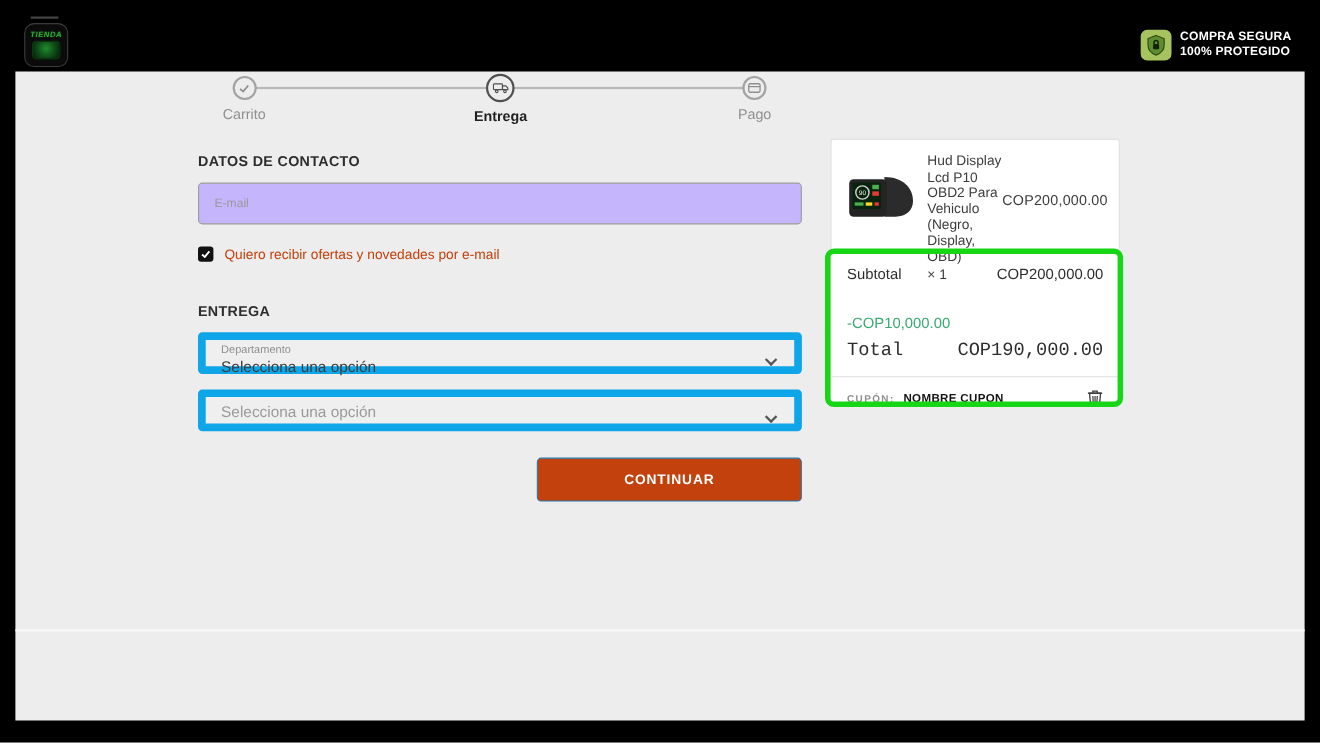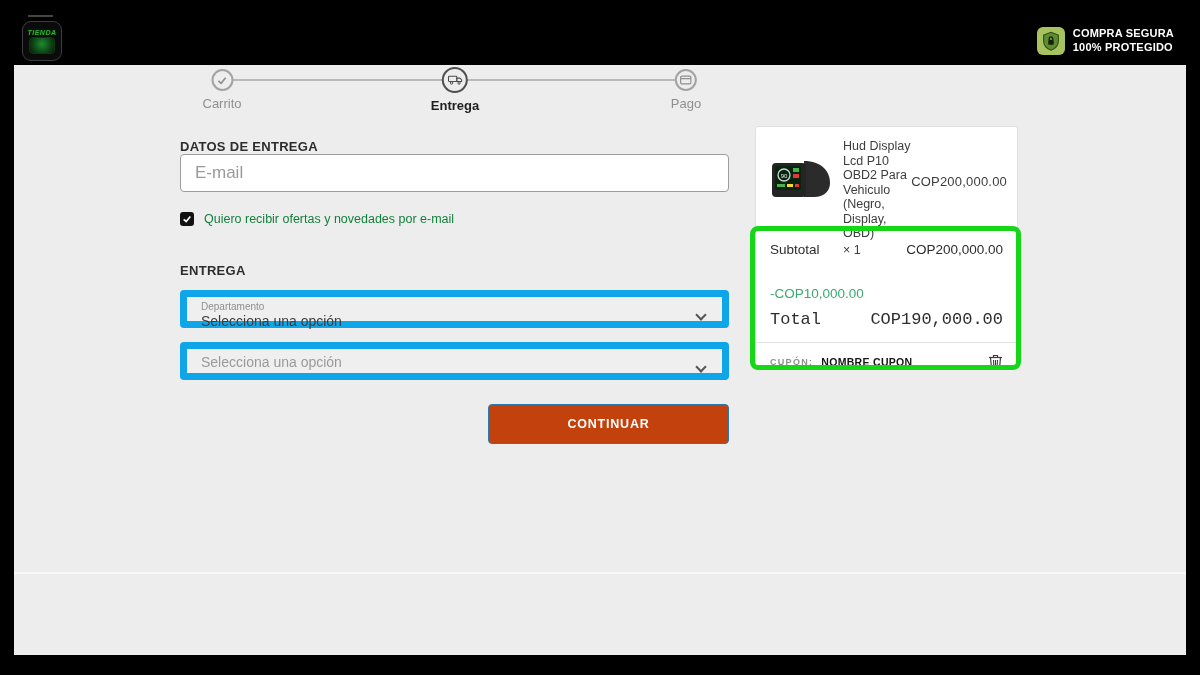--- a/index.html
+++ b/index.html
@@ -54,32 +54,32 @@
   .step-label { margin-top:5px; font-size:13px; color:#8f8f8f; }
   .step.active .step-label { color:#1f1f1f; font-weight:bold; }
   .step-carrito { left:208px; top:4px; }
   .step-entrega { left:441px; top:2px; }
   .step-pago    { left:672px; top:4px; }
 
   
   .form-col { position:absolute; left:166px; top:74px; width:549px; }
   .section-title { font-size:13px; color:#2d2d2d; font-weight:bold; letter-spacing:.3px; }
   .email-input {
-    margin-top:0; width:100%; height:38px;
-    border:1px solid #9c9c9c; border-radius:4px; background:#ffffff;
-    font-size:17px; color:#444; padding:0 14px; outline:none;
+    margin-top:12px; width:100%; height:38px;
+    border:1px solid #9c9c9c; border-radius:4px; background:#c4b5fd;
+    font-size:11px; color:#444; padding:0 14px; outline:none;
     font-family:"Liberation Sans", sans-serif;
   }
   .email-input::placeholder { color:#9a9a9a; }
   .checkbox-row { margin-top:20px; display:flex; align-items:center; gap:10px; }
   .checkbox {
     width:14px; height:14px; background:#111; border-radius:3px;
     display:flex; align-items:center; justify-content:center; cursor:pointer; flex:none;
   }
-  .checkbox-label { font-size:12.5px; color:#15803d; }
+  .checkbox-label { font-size:12.5px; color:#c2410c; }
   .entrega-title { margin-top:37px; }
   .select-box {
     margin-top:12px; height:38px; border:7px solid #0ea5e9; border-radius:4px;
     background:#efefef; position:relative; padding:4px 40px 0 14px; cursor:pointer;
   }
   .select-box + .select-box { margin-top:14px; }
   .select-label { font-size:10px; color:#8f8f8f; }
   .select-value { font-size:14px; color:#3c3c3c; margin-top:1px; }
   .select-box.disabled .select-value { color:#9a9a9a; }
   .chevron {
@@ -177,21 +177,21 @@
     <div class="step-circle">
       <svg width="12" height="10" viewBox="0 0 14 11">
         <rect x="1" y="1" width="12" height="9" rx="1.5" fill="none" stroke="#8f8f8f" stroke-width="1.4"></rect>
         <line x1="1" y1="4" x2="13" y2="4" stroke="#8f8f8f" stroke-width="1.4"></line>
       </svg>
     </div>
     <div class="step-label">Pago</div>
   </div>
 
   <div class="form-col">
-    <div class="section-title">DATOS DE ENTREGA</div>
+    <div class="section-title">DATOS DE CONTACTO</div>
 
     <input class="email-input" type="text" placeholder="E-mail" style="">
 
     <div class="checkbox-row">
       <div class="checkbox">
         <svg width="10" height="10" viewBox="0 0 12 12">
           <polyline points="2,6.5 5,9 10,3" fill="none" stroke="#fff" stroke-width="2"></polyline>
         </svg>
       </div>
       <span class="checkbox-label">Quiero recibir ofertas y novedades por e-mail</span>

